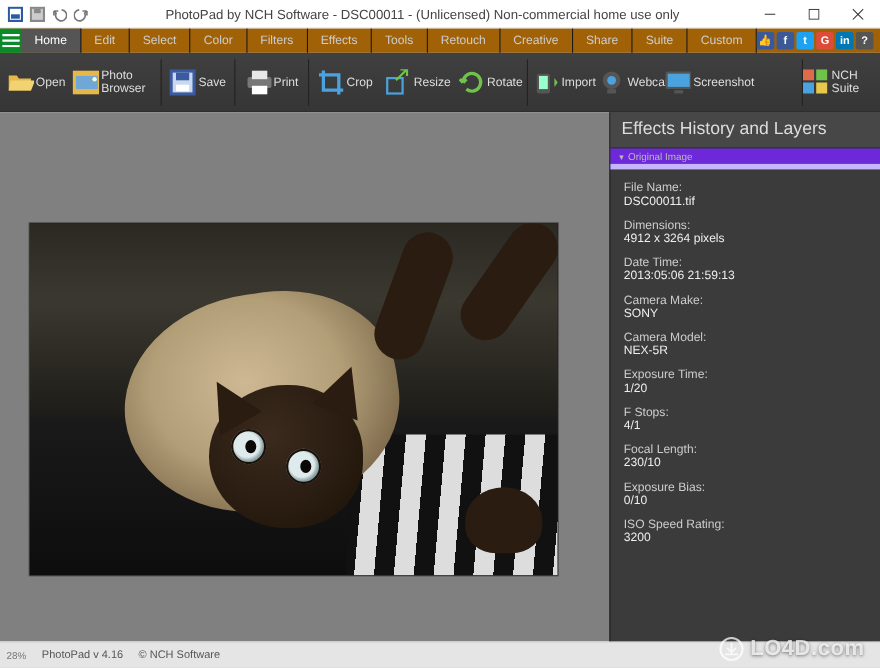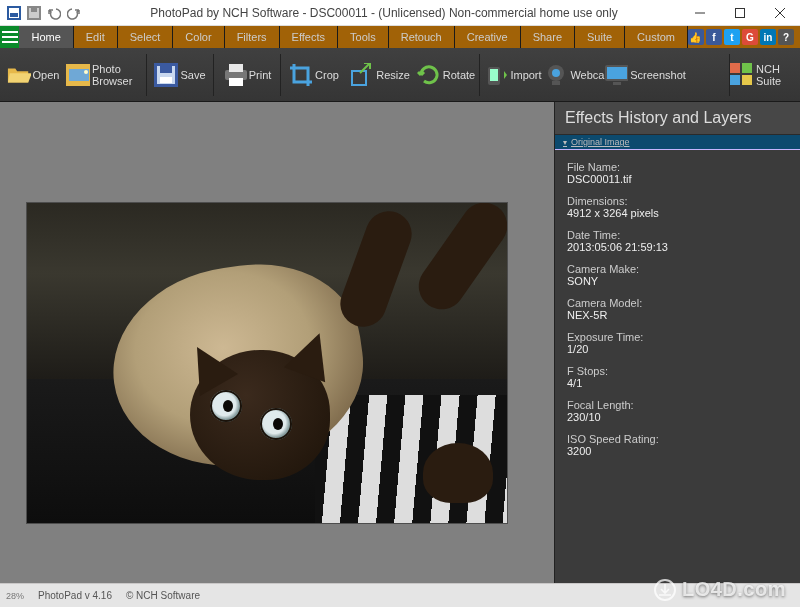--- a/index.html
+++ b/index.html
@@ -47,21 +47,21 @@
   .ear.l{left:100px; top:-18px; transform:rotate(20deg);}
   .ear.r{left:-4px; top:-6px; transform:rotate(-30deg);}
   .paw{position:absolute;width:46px;height:120px;background:#2a1c10;border-radius:40px;}
   .paw.a{left:68%; top:2%; transform:rotate(20deg);}
   .paw.b{left:86%; top:-2%; transform:rotate(35deg);}
   .foot{position:absolute; right:3%; bottom:6%; width:70px; height:60px; background:#2a1c10; border-radius:50% 50% 40% 40%;}
 
   
   .panel { width: 246px; background: #3b3b3b; color: #ddd; display: flex; flex-direction: column; border-left: 1px solid #222; }
   .panel-title { background: #474747; padding: 7px 10px; font-size: 16px; border-bottom: 1px solid #2a2a2a; }
-  .panel-sub { background: #0c4a6e; padding: 2px 8px; font-size: 9px; color:#bbb; border-bottom: 1px solid #c4b5fd; display:flex; align-items:center; gap:4px;text-decoration:underline;}
+  .panel-sub { background: #6d28d9; padding: 2px 8px; font-size: 9px; color:#bbb; border-bottom: 5px solid #c4b5fd; display:flex; align-items:center; gap:4px;}
   .panel-sub::before{content:"▾"; font-size:8px;}
   .meta { padding: 6px 0; font-size: 11px; }
   .meta-row { display: flex; padding: 5px 12px; flex-direction: column; }
   .meta-key { width: 106px; color: #ccc; }
   .meta-val { color: #eee; }
 
   
   .statusbar { height: 24px; background: #e5e5e5; border-top:1px solid #c9c7c7; display:flex; align-items:center; font-size:10px; color:#555; padding:0 6px; gap:14px;}
   .statusbar .zoom{font-size:9px; color:#777;}
 
@@ -320,20 +320,24 @@
         </div>
         <div class="meta-row">
           <div class="meta-key">F Stops:</div>
           <div class="meta-val">4/1</div>
         </div>
         <div class="meta-row">
           <div class="meta-key">Focal Length:</div>
           <div class="meta-val">230/10</div>
         </div>
         <div class="meta-row">
+          <div class="meta-key">Exposure Bias:</div>
+          <div class="meta-val">0/10</div>
+        </div>
+        <div class="meta-row">
           <div class="meta-key">ISO Speed Rating:</div>
           <div class="meta-val">3200</div>
         </div>
       </div>
   </div>
 </div>
 
 <div class="statusbar">
   <span class="zoom">28%</span>
   <span>PhotoPad v 4.16</span>

